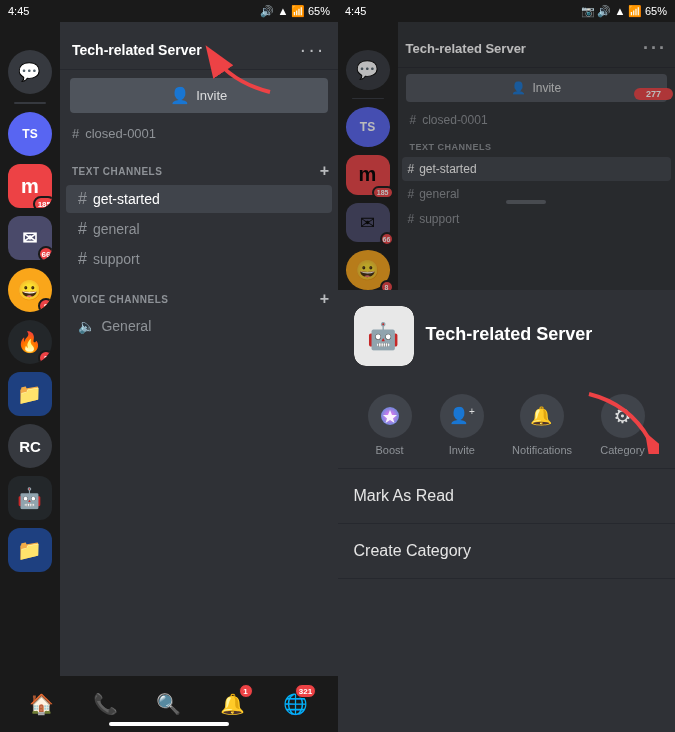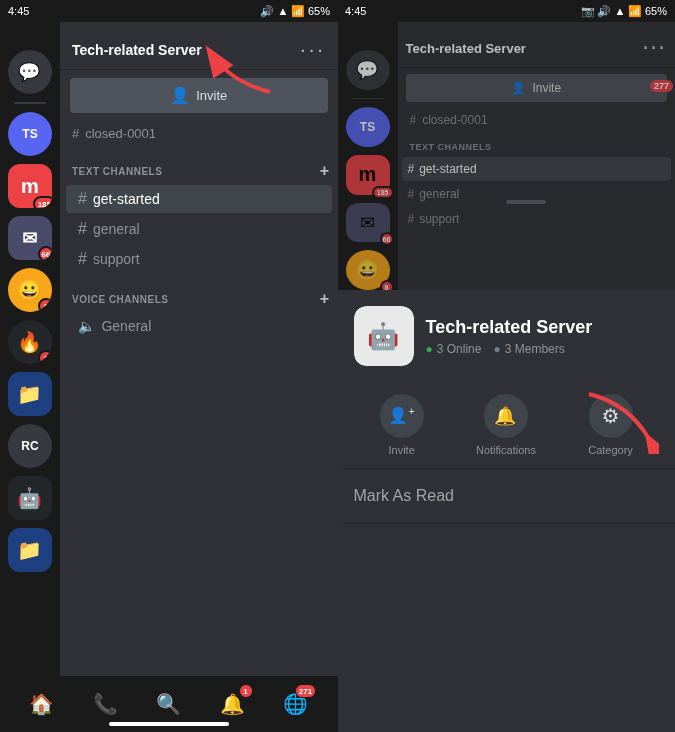--- a/index.html
+++ b/index.html
@@ -376,21 +376,21 @@
     
     .menu-item {
       padding: 18px 16px;
       border-bottom: 1px solid #26282e;
       cursor: pointer;
       background: #2f3136;
     }
 
     .menu-item-text {
       font-size: 16px;
-      color: #a3a3a3;
+      color: #e5e5e5;
     }
 
     
     .status-icons {
       display: flex;
       align-items: center;
       gap: 3px;
     }
 
     .notification-badge {
@@ -498,21 +498,21 @@
 
     <div class="server-icon" style="background:#23272a; font-size:20px;">
       🔥
       <span class="badge">2</span>
     </div>
 
     <div class="server-icon square" style="background:#1e4080; font-size:20px;">
       📁
     </div>
 
-    <div class="server-icon" style="background:#36393f; font-size:12px; font-weight:700;">
+    <div class="server-icon" style="background:#36393f; font-size:15px; font-weight:700;">
       RC
     </div>
 
     <div class="server-icon square" style="background:#23272a; font-size:20px;">
       🤖
     </div>
 
     <div class="server-icon square" style="background:#1e4080; font-size:20px;">
       📁
     </div>
@@ -584,21 +584,21 @@
     </div>
     <div class="nav-icon">
       <span style="font-size:20px;">🔍</span>
     </div>
     <div class="nav-icon">
       <span style="font-size:20px;">🔔</span>
       <span class="notification-badge">1</span>
     </div>
     <div class="nav-icon">
       <span style="font-size:20px;">🌐</span>
-      <span class="notification-badge">271</span>
+      <span class="notification-badge">321</span>
     </div>
   </div>
 
   <div class="bottom-bar"></div>
 </div>
 
 <div class="right-panel">
 
   <div class="right-status-bar">
     <span>4:45</span>
@@ -650,43 +650,54 @@
       <div style="padding:5px 6px;margin:1px 4px;display:flex;gap:5px;align-items:center;font-size:12px;color:#8e9297;">
         <span>#</span>general
       </div>
       <div style="padding:5px 6px;margin:1px 4px;display:flex;gap:5px;align-items:center;font-size:12px;color:#8e9297;">
         <span>#</span>support
       </div>
 
       <div style="position:absolute;top:200px;left:50%;width:40px;height:4px;background:#5c6068;border-radius:2px;"></div>
     </div>
 
-    <div style="position:absolute;top:80px;right:2px;background:#ed4245;color:white;border-radius:8px;font-size:9px;padding:1px 4px;font-weight:bold;z-index:10;">277</div>
+    <div style="position:absolute;top:88px;right:2px;background:#ed4245;color:white;border-radius:8px;font-size:9px;padding:1px 12px;font-weight:bold;z-index:10;">277</div>
   </div>
 
   <div class="context-menu-overlay">
 
     <div class="server-info-section">
       <div class="server-logo">
 
         <div style="width:60px;height:60px;border-radius:12px;background:#e8e8e8;display:flex;align-items:center;justify-content:center;font-size:26px;">
           🤖
         </div>
       </div>
       <div class="server-details">
         <div class="server-title">Tech-related Server</div>
-        <div class="server-stats">
-          <span class="stat-online">3 Online</span>
-          <span class="stat-members">3 Members</span>
+      </div>
+    </div>
+
+    <div class="action-buttons">
+
+      <div class="action-btn">
+        <div class="action-btn-icon">
+          <svg width="20" height="20" viewBox="0 0 20 20">
+            <circle cx="10" cy="10" r="9" fill="url(#boostGrad)"></circle>
+            <defs>
+              <radialGradient id="boostGrad" cx="50%" cy="50%">
+                <stop offset="0%" stop-color="#ff73fa"></stop>
+                <stop offset="100%" stop-color="#7289da"></stop>
+              </radialGradient>
+            </defs>
+            <path d="M10 4 L12 9 L17 9 L13 12.5 L14.5 17 L10 14 L5.5 17 L7 12.5 L3 9 L8 9 Z" fill="white" opacity="0.9"></path>
+          </svg>
         </div>
-      </div>
-    </div>
-
-    <div class="action-buttons">
-
+        <span class="action-btn-label">Boost</span>
+      </div>
 
       <div class="action-btn">
         <div class="action-btn-icon">
           <span style="font-size:16px; color:#dcddde;">👤<sup style="font-size:10px;">+</sup></span>
         </div>
         <span class="action-btn-label">Invite</span>
       </div>
 
       <div class="action-btn">
         <div class="action-btn-icon">
@@ -698,20 +709,23 @@
       <div class="action-btn">
         <div class="action-btn-icon settings-active">
           <span style="font-size:20px; color:#dcddde;">⚙</span>
         </div>
         <span class="action-btn-label">Category</span>
       </div>
     </div>
 
     <div class="menu-item">
       <span class="menu-item-text">Mark As Read</span>
+    </div>
+    <div class="menu-item">
+      <span class="menu-item-text">Create Category</span>
     </div>
   </div>
 
   <svg class="red-arrow-right" width="90" height="70" viewBox="0 0 90 70">
     <defs>
       <marker id="arrowR" markerWidth="8" markerHeight="8" refX="2" refY="3" orient="auto">
         <path d="M8,0 L8,6 L0,3 z" fill="#ed4245"></path>
       </marker>
     </defs>
     <path d="M 20,10 Q 60,20 80,55" stroke="#ed4245" stroke-width="4" fill="none" marker-end="url(#arrowR)"></path>

